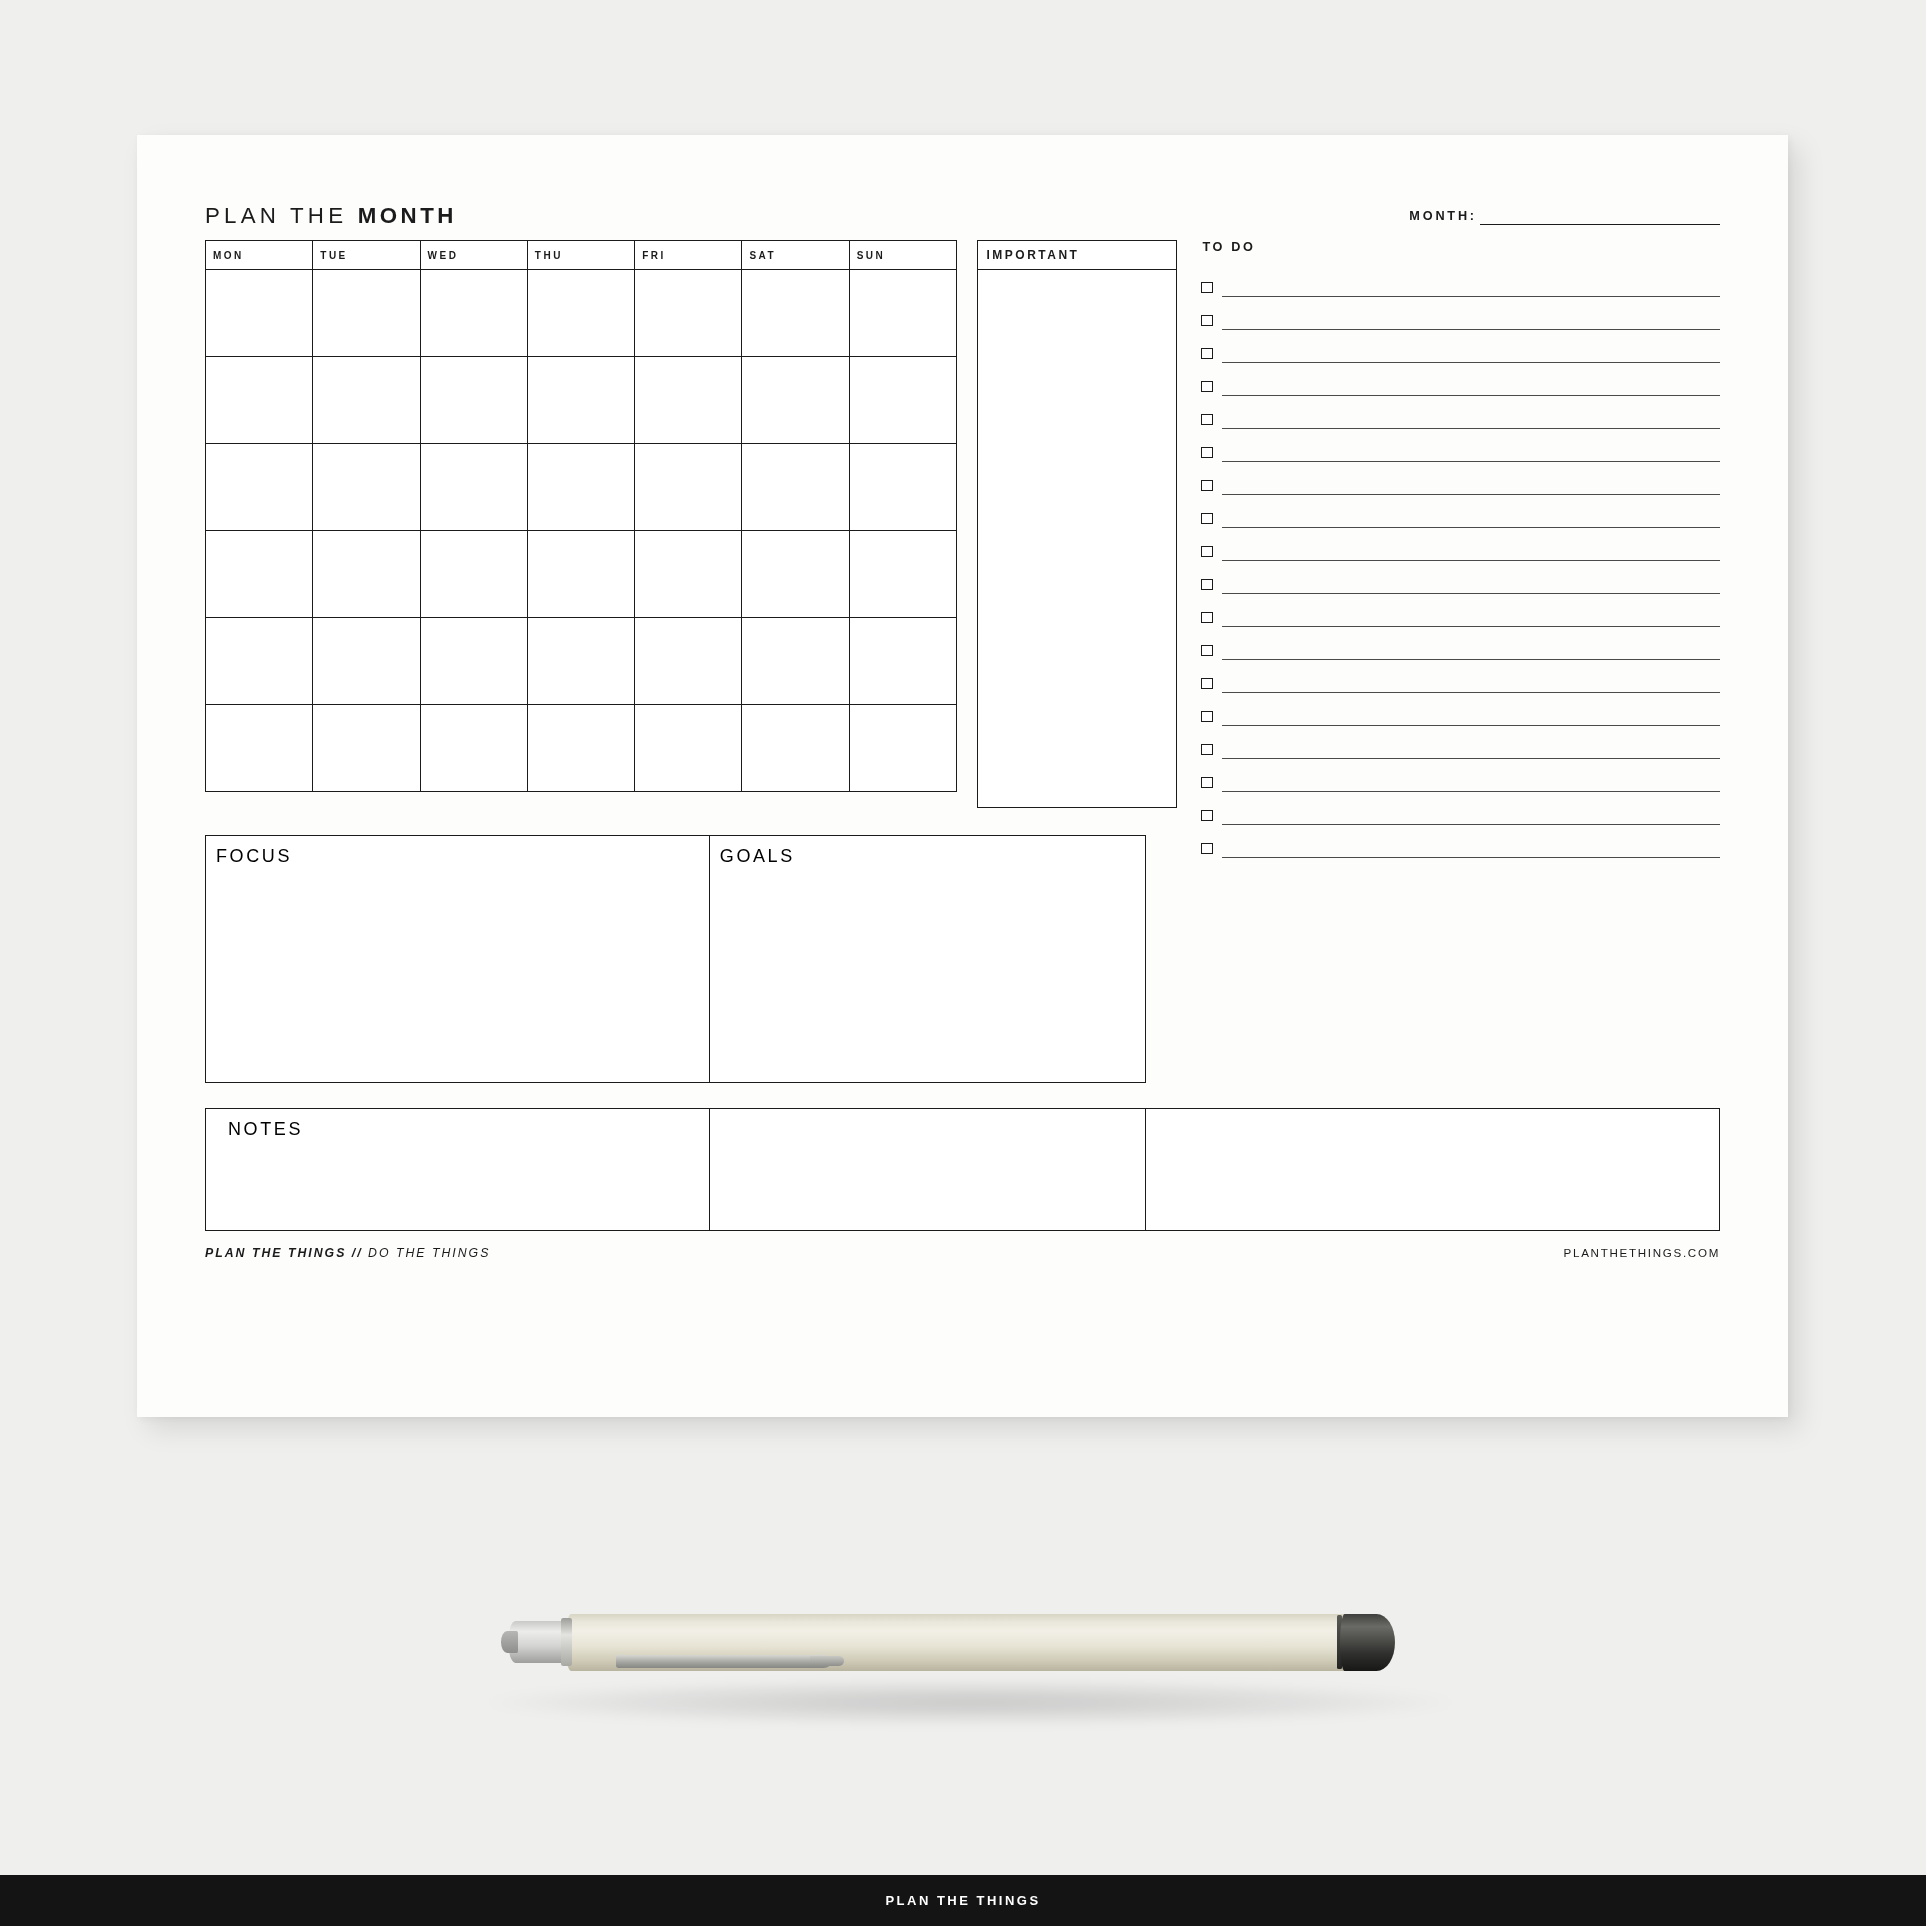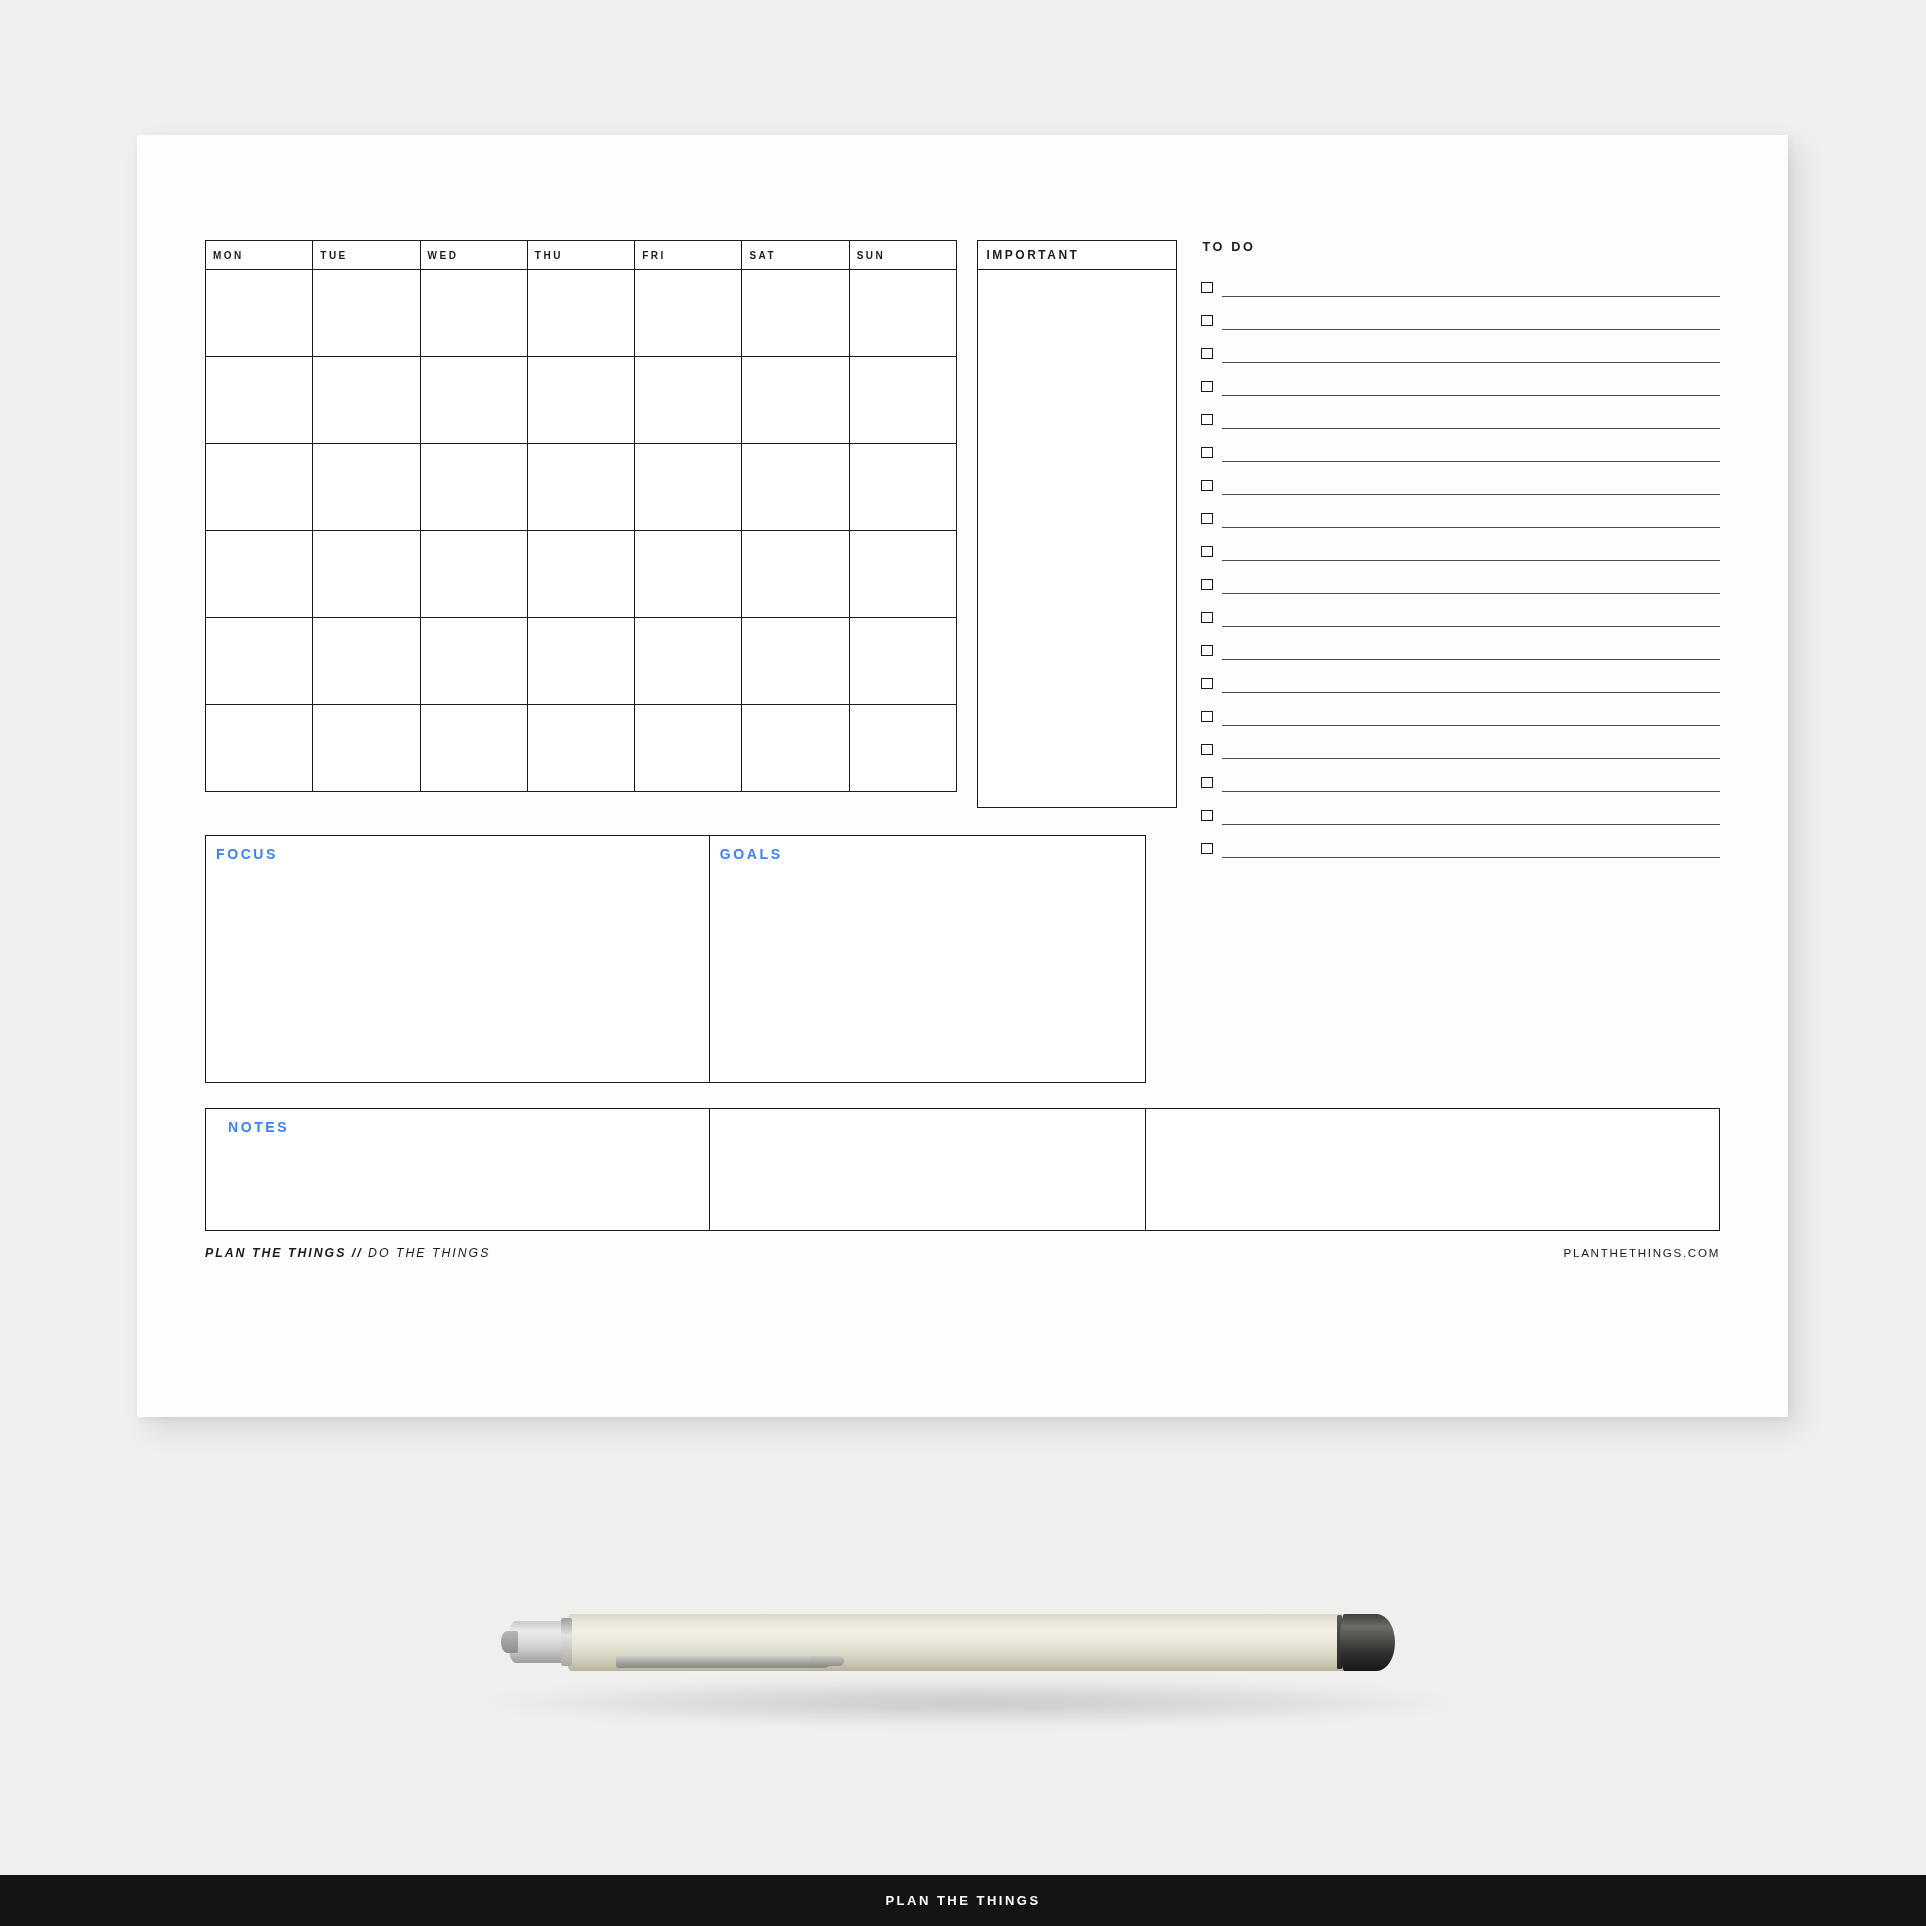--- a/index.html
+++ b/index.html
@@ -161,25 +161,25 @@
     width: 1515px; height: 248px;
     display: flex;
   }
   .mid-box {
     border: 1.2px solid #1b1b1b;
     background: #fff;
     height: 100%;
   }
   .mid-box + .mid-box { margin-left: -1.2px; }
   .box-label {
-    font-size: 14px;
+    font-size: 18px;
     letter-spacing: 2.6px;
-    color: #3b82f6;
+    color: #000000;
     padding: 10px 0 0 10px;
-    font-weight: 700;
+    font-weight: 400;
   }
 
   
   .notes {
     position: absolute;
     left: 0; top: 911px;
     width: 1515px; height: 123px;
     display: flex;
   }
   .notes-box {
@@ -308,20 +308,27 @@
   }
 </style>
 </head>
 <body>
 
 <div id="stage">
 
   <div class="sheet">
     <div class="sheet-inner">
 
+      <div class="head-row">
+        <div class="title"><span>PLAN THE </span><b>MONTH</b></div>
+        <div class="month-wrap">
+          <div class="month-label">MONTH:</div>
+          <div class="month-line"></div>
+        </div>
+      </div>
 
       <div class="upper">
 
         <div class="calendar">
           <div class="cal-row cal-head">
             <div class="cal-cell">MON</div>
             <div class="cal-cell">TUE</div>
             <div class="cal-cell">WED</div>
             <div class="cal-cell">THU</div>
             <div class="cal-cell">FRI</div>

